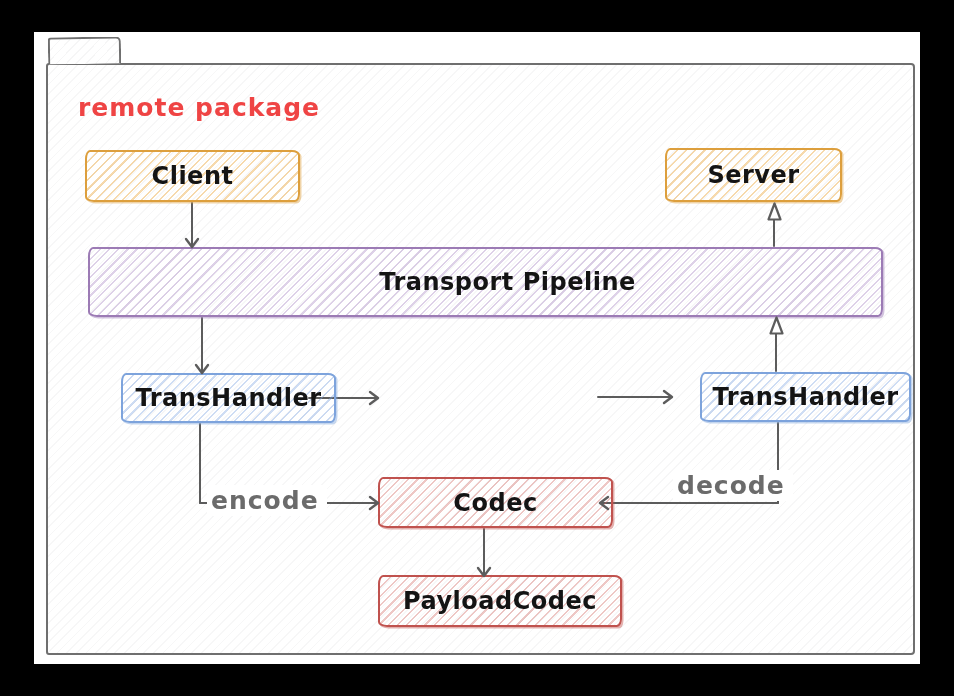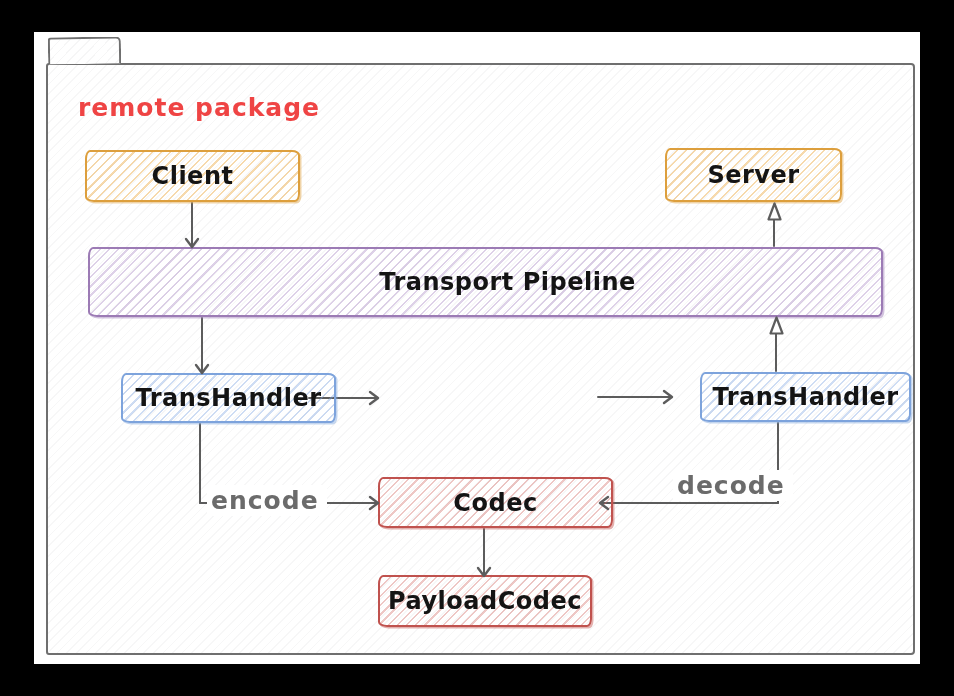--- a/index.html
+++ b/index.html
@@ -77,21 +77,21 @@
   </div>
   <div class="node blue" style="left:93px;top:373px;width:215px;height:50px">
     <span>TransHandler</span>
   </div>
   <div class="node blue" style="left:672px;top:372px;width:211px;height:50px">
     <span>TransHandler</span>
   </div>
   <div class="node red" style="left:378px;top:477px;width:235px;height:51px">
     <span>Codec</span>
   </div>
-  <div class="node red" style="left:378px;top:575px;width:214px;height:52px">
+  <div class="node red" style="left:378px;top:575px;width:244px;height:52px">
     <span>PayloadCodec</span>
   </div>
 
   <div class="vline" style="left:191px;top:202px;height:44px"></div>
   <svg class="head" style="left:184px;top:233px" width="16" height="16">
       <polyline points="2,6 8,14 14,6" fill="none" stroke="#5c5c5c" stroke-width="2.4" stroke-linecap="round" stroke-linejoin="round"></polyline>
     </svg>
 
   <div class="vline" style="left:201px;top:317px;height:55px"></div>
   <svg class="head" style="left:194px;top:359px" width="16" height="16">

